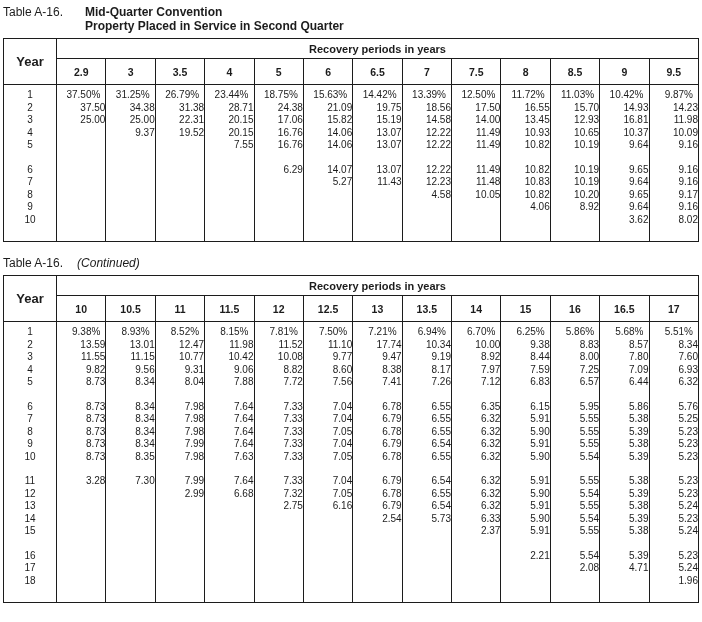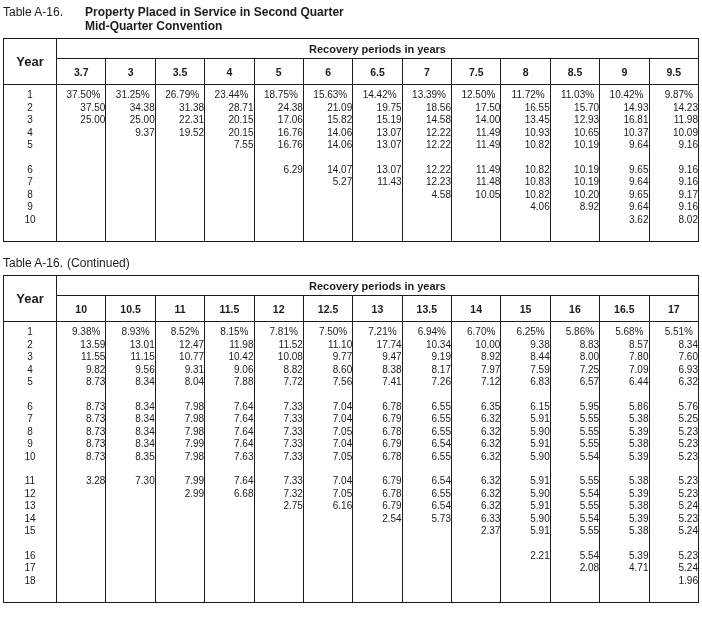--- a/index.html
+++ b/index.html
@@ -33,21 +33,22 @@
   }
   .t-lines div {
     font-weight: bold;
   }
   
   .continued {
     font-size: 12px;
     margin: 14px 0 5px 0;
   }
   .continued .ital {
-    margin-left: 4px;
+    font-style: italic;
+    margin-left: 14px;
     text-align: right;
   }
   
   table.rate {
     border-collapse: collapse;
     table-layout: fixed;
     width: 696px;
     border: 1.2px solid #1c1c1c;
   }
   table.rate th, table.rate td {
@@ -100,22 +101,22 @@
   tbody tr:first-child td { padding-top: 4px; }
 </style>
 </head>
 <body>
 
 <div class="page">
 
   <div class="title-block">
     <span class="t-label">Table A-16.</span>
     <div class="t-lines">
+      <div>Mid-Quarter Convention</div>
       <div>Property Placed in Service in Second Quarter</div>
-      <div>Mid-Quarter Convention</div>
     </div>
   </div>
 
   <table class="rate">
       <colgroup>
         <col style="width: 53px;">
         <col>
         <col>
         <col>
         <col>
@@ -128,21 +129,21 @@
         <col>
         <col>
         <col>
       </colgroup>
       <thead>
         <tr>
           <th class="year-h" rowspan="2">Year</th>
           <th class="group-h" colspan="13">Recovery periods in years</th>
         </tr>
         <tr class="period-row">
-          <th>3.7</th>
+          <th>2.9</th>
           <th>3</th>
           <th>3.5</th>
           <th>4</th>
           <th>5</th>
           <th>6</th>
           <th>6.5</th>
           <th>7</th>
           <th>7.5</th>
           <th>8</th>
           <th>8.5</th>

